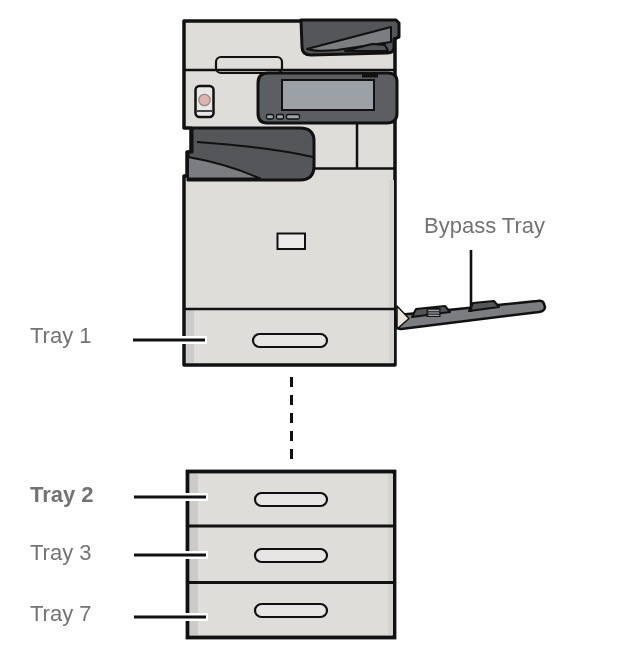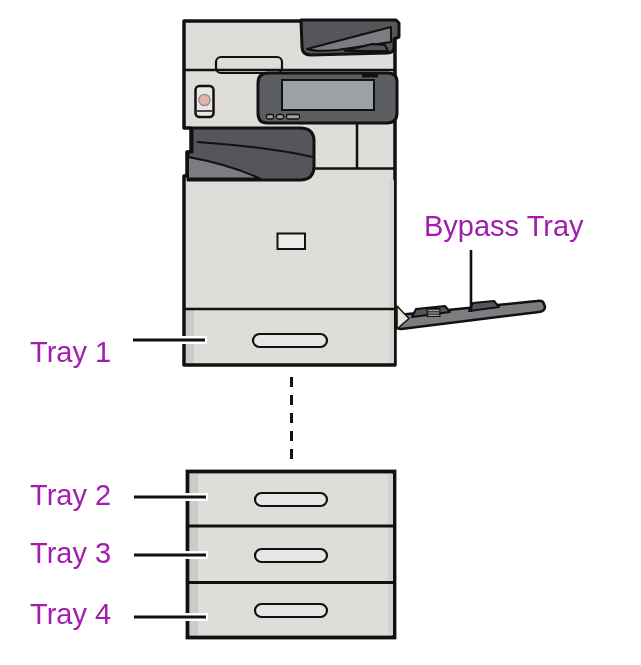--- a/index.html
+++ b/index.html
@@ -6,28 +6,28 @@
   .canvas{
     position:relative;
     width:641px;height:665px;
     background:#ffffff;
     font-family:"Liberation Sans", sans-serif;
     overflow:hidden;
   }
   .canvas svg{position:absolute;left:0;top:0;}
   .label{
     position:absolute;
-    font-size:29px;
+    font-size:22px;
     line-height:28px;
-    color:#a21caf;
+    color:#737373;
     white-space:nowrap;
     letter-spacing:0px;
   }
-  .lbl-tray1{left:30px;top:322px;margin-top:16px;}
-  .lbl-tray2{left:30px;top:481px;}
+  .lbl-tray1{left:30px;top:322px;}
+  .lbl-tray2{left:30px;top:481px;font-weight:bold;}
   .lbl-tray3{left:30px;top:539px;text-align:center;}
   .lbl-tray4{left:30px;top:600px;}
   .lbl-bypass{left:424px;top:212px;}
 </style>
 </head>
 <body>
 
 <div class="canvas">
 
   <svg width="641" height="665" viewBox="0 0 641 665">
@@ -135,15 +135,15 @@
         <line x1="152" y1="617" x2="208" y2="617" stroke="#ffffff" stroke-width="8"></line>
         <line x1="134" y1="617" x2="206" y2="617" stroke="#111111" stroke-width="3"></line>
       </g>
     </g>
   </svg>
 
   <div class="label lbl-tray1">Tray 1</div>
   <div class="label lbl-bypass">Bypass Tray</div>
   <div class="label lbl-tray2">Tray 2</div>
   <div class="label lbl-tray3">Tray 3</div>
-  <div class="label lbl-tray4">Tray 4</div>
+  <div class="label lbl-tray4">Tray 7</div>
 
 </div>
 
 </body></html>

